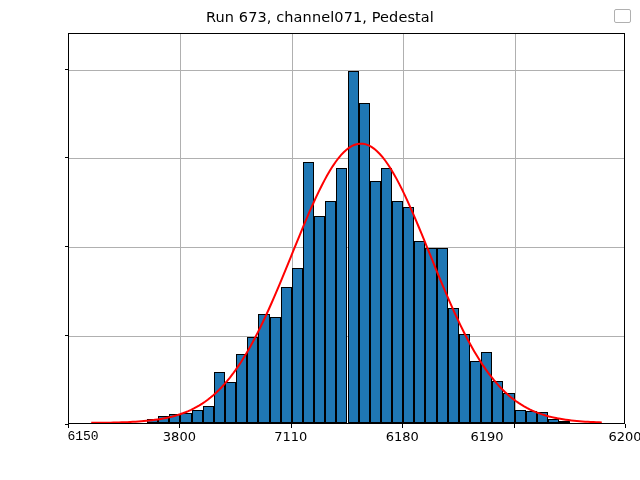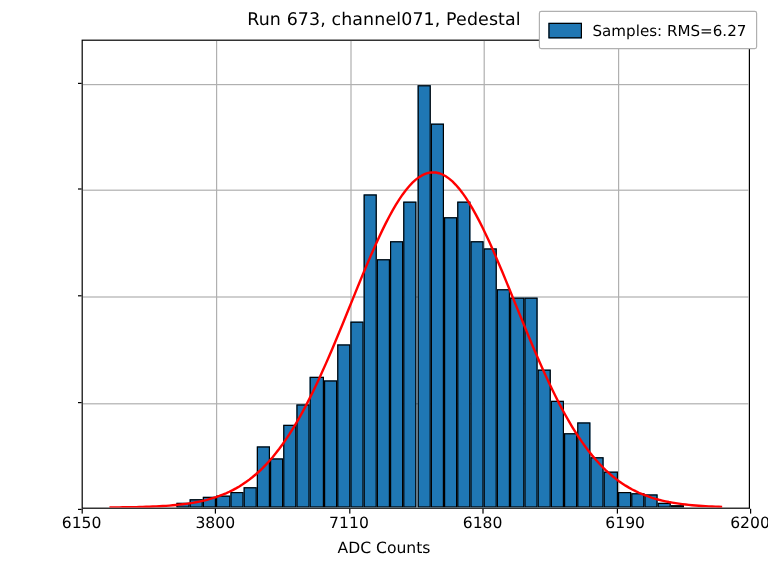--- a/index.html
+++ b/index.html
@@ -43,21 +43,20 @@
   .lrow2{justify-content:flex-end;}
 </style>
 </head>
 <body>
 
 <div id="figure">
 
   <div id="title">Run 673, channel071, Pedestal</div>
 
   <div id="ylabel">Entries</div>
-  <div id="xlabel">ADC Counts</div>
 
   <div id="plot">
     <div id="inner">
         <div class="gl h" style="top: 302.136px;"></div>
         <div class="gl h" style="top: 213.273px;"></div>
         <div class="gl h" style="top: 124.409px;"></div>
         <div class="gl h" style="top: 35.5455px;"></div>
         <div class="gl v" style="left: 111.4px;"></div>
         <div class="gl v" style="left: 222.8px;"></div>
         <div class="gl v" style="left: 334.2px;"></div>
@@ -107,34 +106,30 @@
   </div>
 
   <div id="yticks">
       <div class="ytickmark" style="position: absolute; left: 64.5px; top: 424px;"></div>
       <div class="ytickmark" style="position: absolute; left: 64.5px; top: 335.136px;"></div>
       <div class="ytickmark" style="position: absolute; left: 64.5px; top: 246.273px;"></div>
       <div class="ytickmark" style="position: absolute; left: 64.5px; top: 157.409px;"></div>
       <div class="ytickmark" style="position: absolute; left: 64.5px; top: 68.5455px;"></div>
     </div>
   <div id="xticks">
-      <div class="xtick" style="left: 28px;">6150</div>
+      <div class="xtick" style="left: 43px; font-family: Liberation Mono, monospace;">6150</div>
       <div class="xtickmark" style="position: absolute; left: 68px; top: 424px; bottom: auto;"></div>
       <div class="xtick" style="left: 139.4px;">3800</div>
       <div class="xtickmark" style="position: absolute; left: 179.4px; top: 424px; bottom: auto;"></div>
       <div class="xtick" style="left: 250.8px;">7110</div>
       <div class="xtickmark" style="position: absolute; left: 290.8px; top: 424px; bottom: auto;"></div>
       <div class="xtick" style="left: 362.2px;">6180</div>
       <div class="xtickmark" style="position: absolute; left: 402.2px; top: 424px; bottom: auto;"></div>
-      <div class="xtick" style="left: 481px;">6190</div>
+      <div class="xtick" style="left: 447px;">6190</div>
       <div class="xtickmark" style="position: absolute; left: 513.6px; top: 424px; bottom: auto;"></div>
       <div class="xtick" style="left: 585px;">6200</div>
       <div class="xtickmark" style="position: absolute; left: 625px; top: 424px; bottom: auto;"></div>
     </div>
 
   <div id="legend">
-    <div class="lrow">
-      <span class="lswatch"></span>
-      <span>Samples: RMS=6.27</span>
-    </div>
   </div>
 
 </div>
 
 </body></html>

